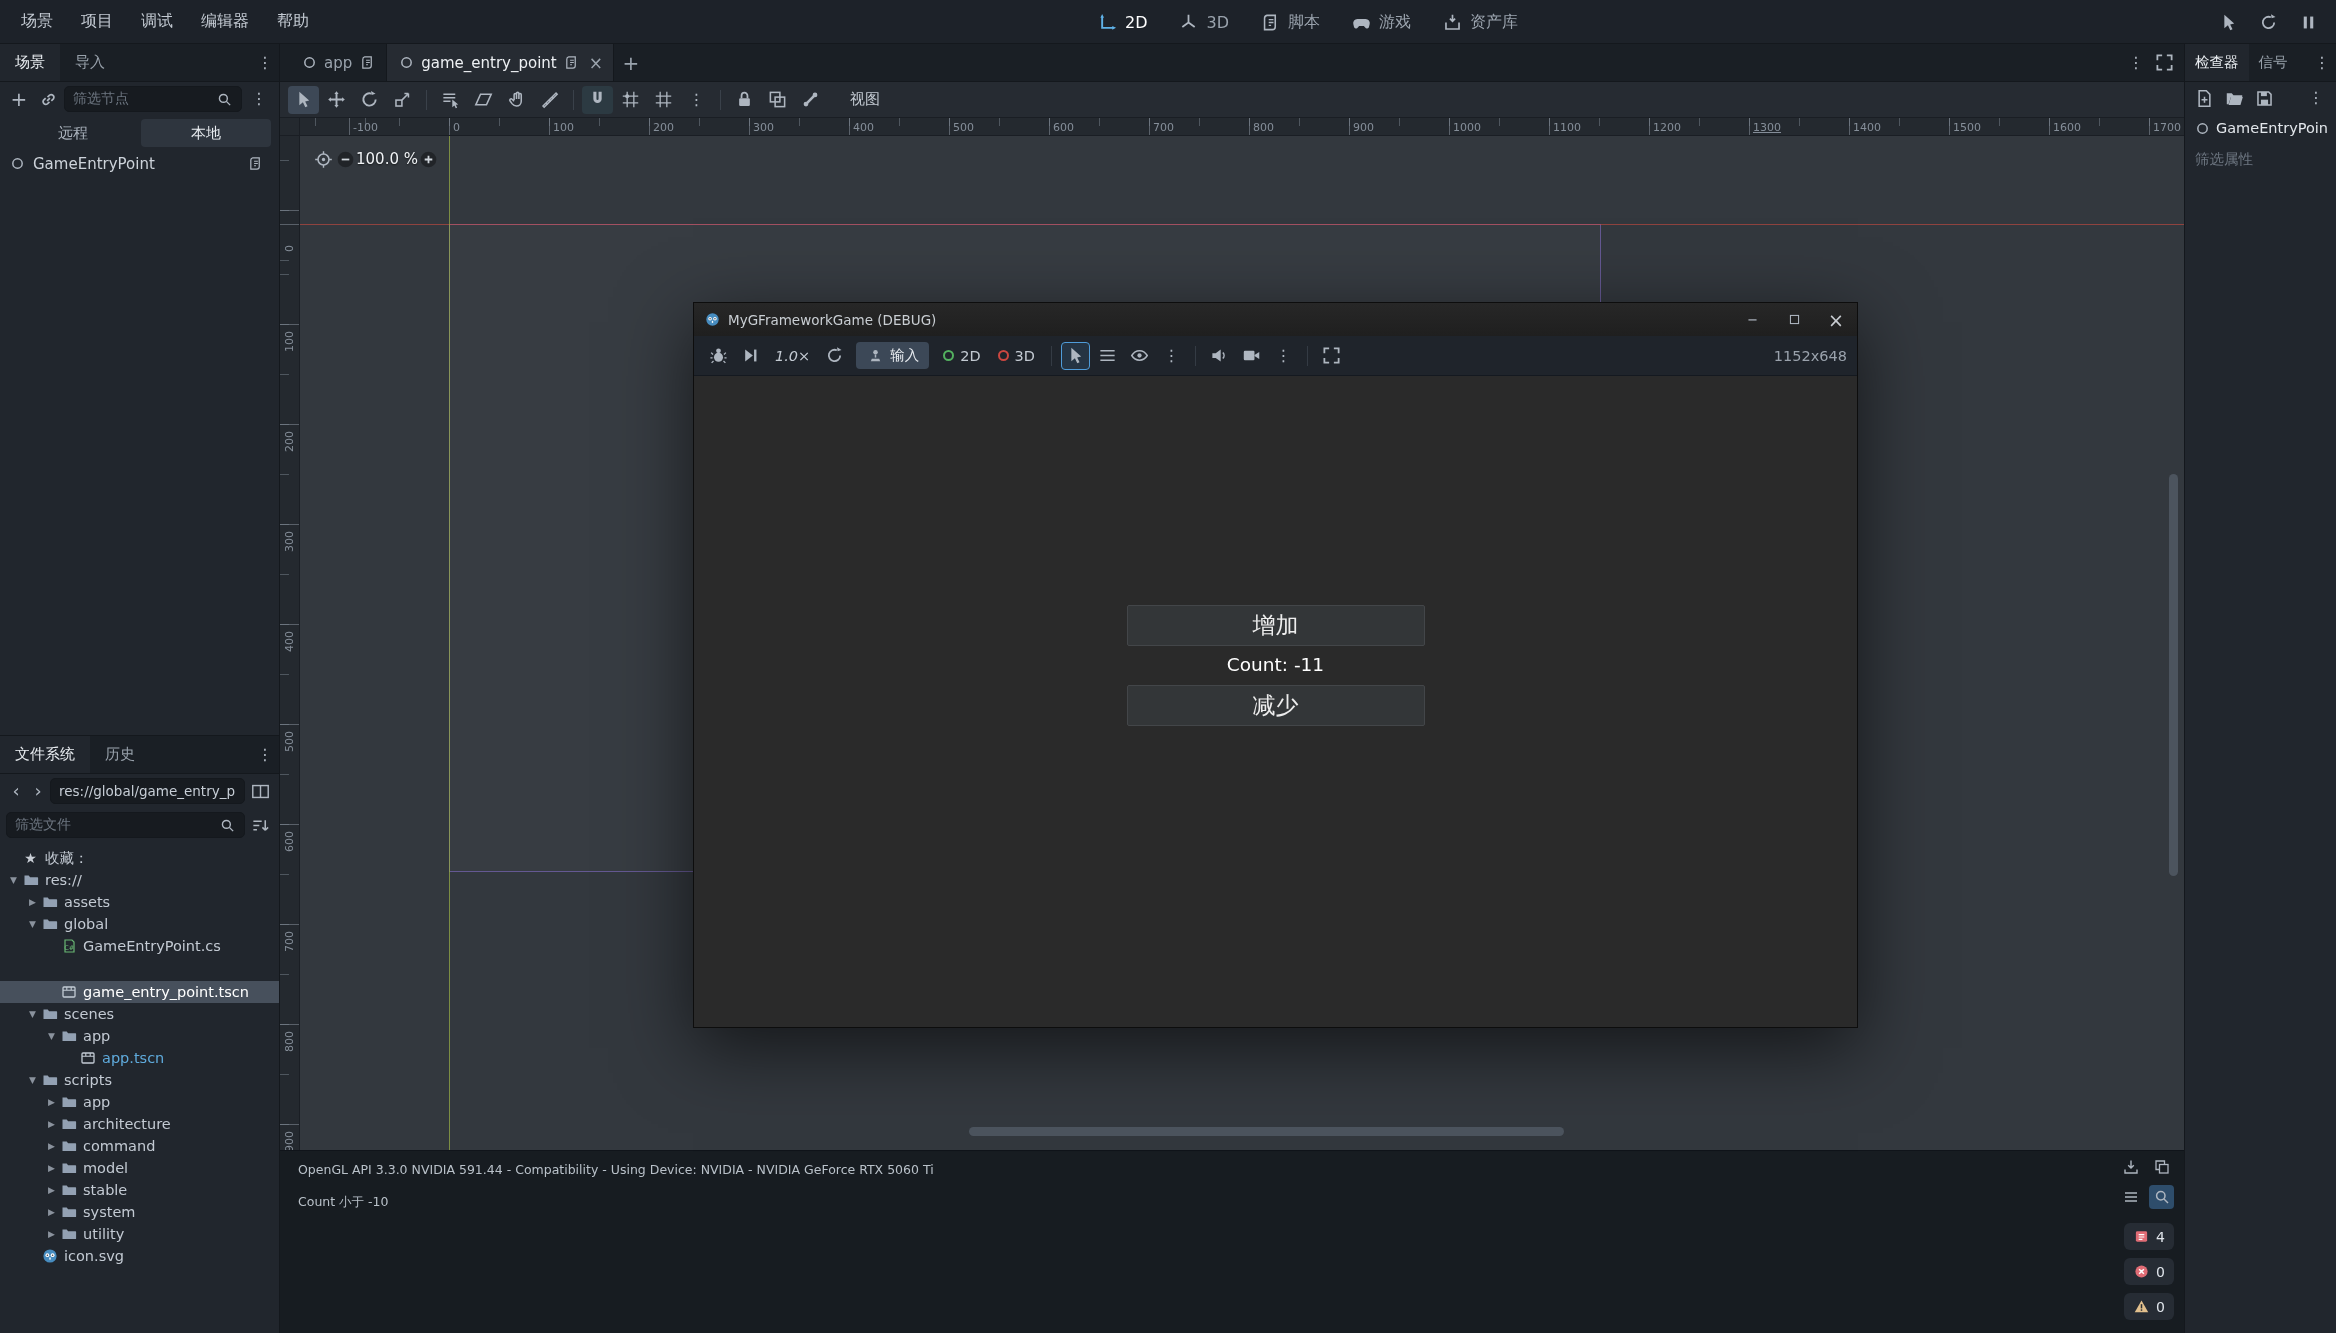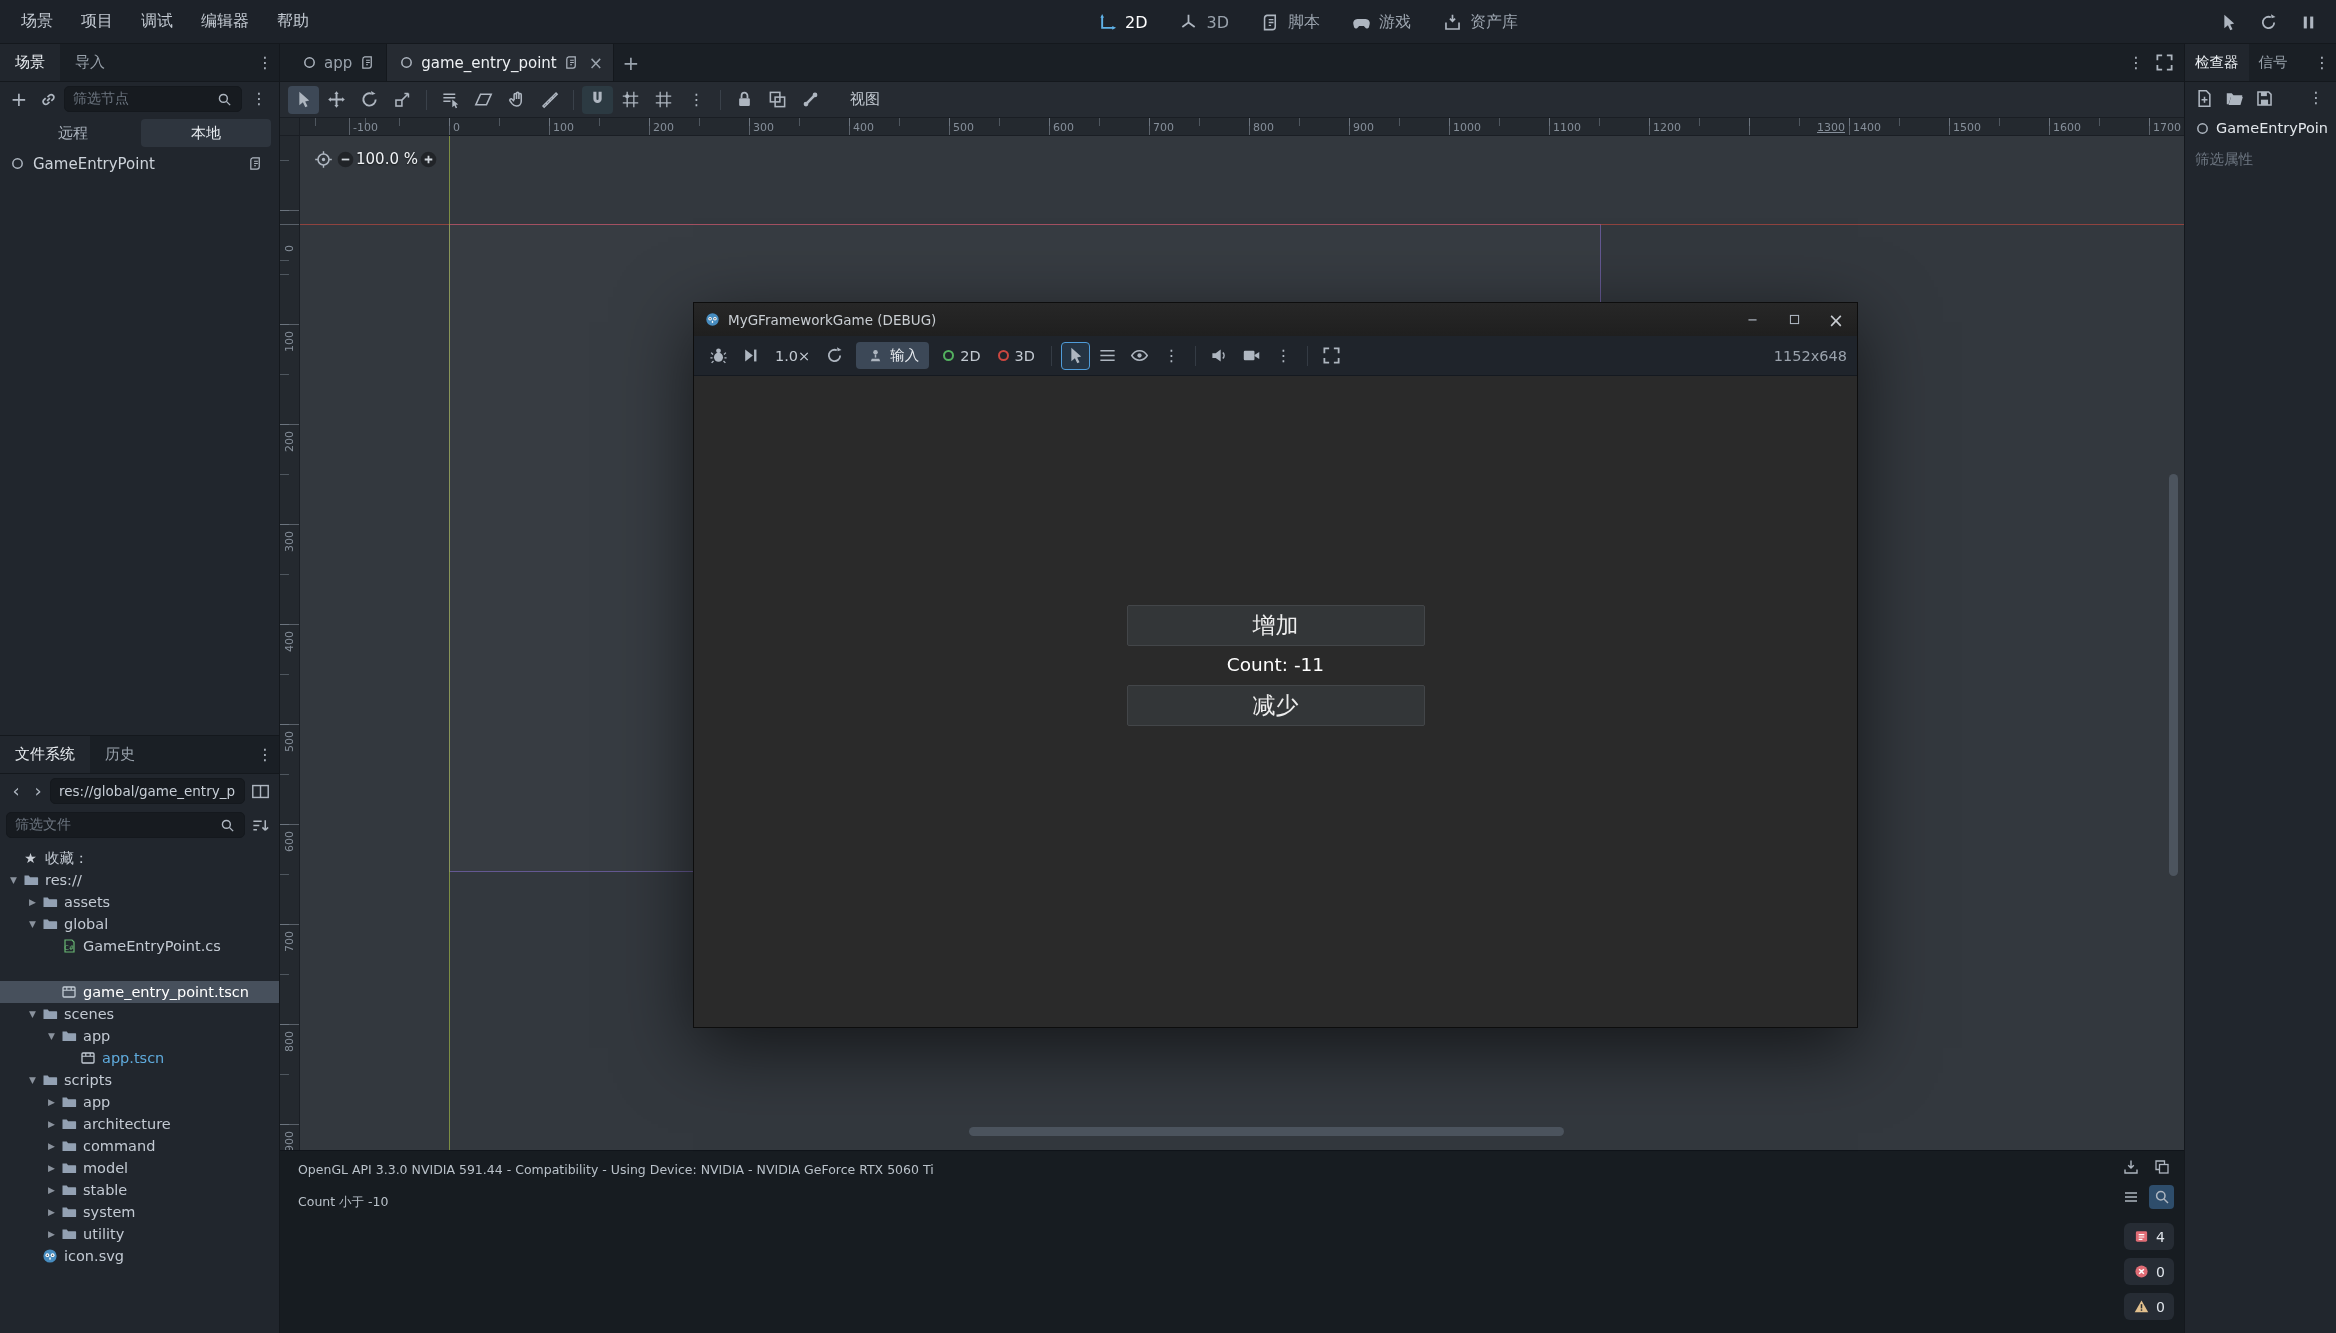--- a/index.html
+++ b/index.html
@@ -121,21 +121,21 @@
   #game-window{position:absolute;left:693px;top:302px;width:1165px;height:726px;background:#2b2b2b;border:1px solid #0d0d0d;box-shadow:0 20px 70px rgba(0,0,0,.6);z-index:50;display:flex;flex-direction:column;}
   #gw-titlebar{height:33px;background:linear-gradient(#272727,#1f1f1f);display:flex;align-items:center;padding-left:9px;flex:none;}
   #gw-title{font-size:13.5px;color:#c9ced3;margin-left:7px;}
   #gw-titlebar .spacer{flex:1;}
   .gw-winbtn{width:42px;height:33px;display:flex;align-items:center;justify-content:center;color:#c8ccd1;}
   .gw-winbtn .icon svg{width:13px;height:13px;}
   .gw-winbtn.close-btn{font-size:19px;}
   #gw-toolbar{height:40px;background:#1f242b;display:flex;align-items:center;gap:3px;padding:0 10px;border-bottom:1px solid #141920;flex:none;}
   .gw-btn{width:29px;height:28px;display:flex;align-items:center;justify-content:center;border-radius:4px;color:#b2bac4;}
   .gw-btn.active-tool{border:1.5px solid #4f9cd9;background:rgba(79,156,217,.14);color:#dce9f5;}
-  .gw-speed{font-size:14.5px;color:#c3cad2;padding:0 7px;}
+  .gw-speed{font-size:14.5px;color:#c3cad2;padding:0 7px;font-style:italic;}
   .gw-input-btn{display:flex;align-items:center;gap:6px;background:#3c4857;border-radius:4px;padding:4px 10px;color:#e8ecf0;font-size:14.5px;margin:0 4px;}
   .gw-mode{display:flex;align-items:center;gap:6px;padding:0 7px;color:#c3cad2;font-size:14.5px;}
   .ring{width:11px;height:11px;border-radius:50%;display:inline-block;}
   .ring.green{border:2.5px solid #53b15f;}
   .ring.red{border:2.5px solid #cb4740;}
   .gw-sep{width:1px;height:20px;background:#343b44;margin:0 6px;}
   .gw-res{margin-left:auto;font-size:14.5px;color:#9aa2ac;}
   #gw-content{flex:1;position:relative;background:#2a2a2a;}
   .game-btn{position:absolute;left:calc(50% - 149px);width:298px;height:41px;background:#333638;border:1px solid #434649;border-radius:2px;color:#ededed;font-size:23px;display:flex;align-items:center;justify-content:center;}
   #game-btn-increase{top:229px;}
@@ -673,21 +673,21 @@
           <span class="ruler-num" style="left: 453px;">300</span>
           <span class="ruler-num" style="left: 553px;">400</span>
           <span class="ruler-num" style="left: 653px;">500</span>
           <span class="ruler-num" style="left: 753px;">600</span>
           <span class="ruler-num" style="left: 853px;">700</span>
           <span class="ruler-num" style="left: 953px;">800</span>
           <span class="ruler-num" style="left: 1053px;">900</span>
           <span class="ruler-num" style="left: 1153px;">1000</span>
           <span class="ruler-num" style="left: 1253px;">1100</span>
           <span class="ruler-num" style="left: 1353px;">1200</span>
-          <span class="ruler-num" style="left: 1517px; text-decoration: underline;">1300</span>
+          <span class="ruler-num" style="left: 1453px; text-decoration: underline;">1300</span>
           <span class="ruler-num" style="left: 1553px;">1400</span>
           <span class="ruler-num" style="left: 1653px;">1500</span>
           <span class="ruler-num" style="left: 1753px;">1600</span>
           <span class="ruler-num" style="left: 1853px;">1700</span>
         </div>
       <div id="ruler-v">
           <span class="ruler-num-v" style="top: 116px;">0</span>
           <span class="ruler-num-v" style="top: 216px;">100</span>
           <span class="ruler-num-v" style="top: 316px;">200</span>
           <span class="ruler-num-v" style="top: 416px;">300</span>

